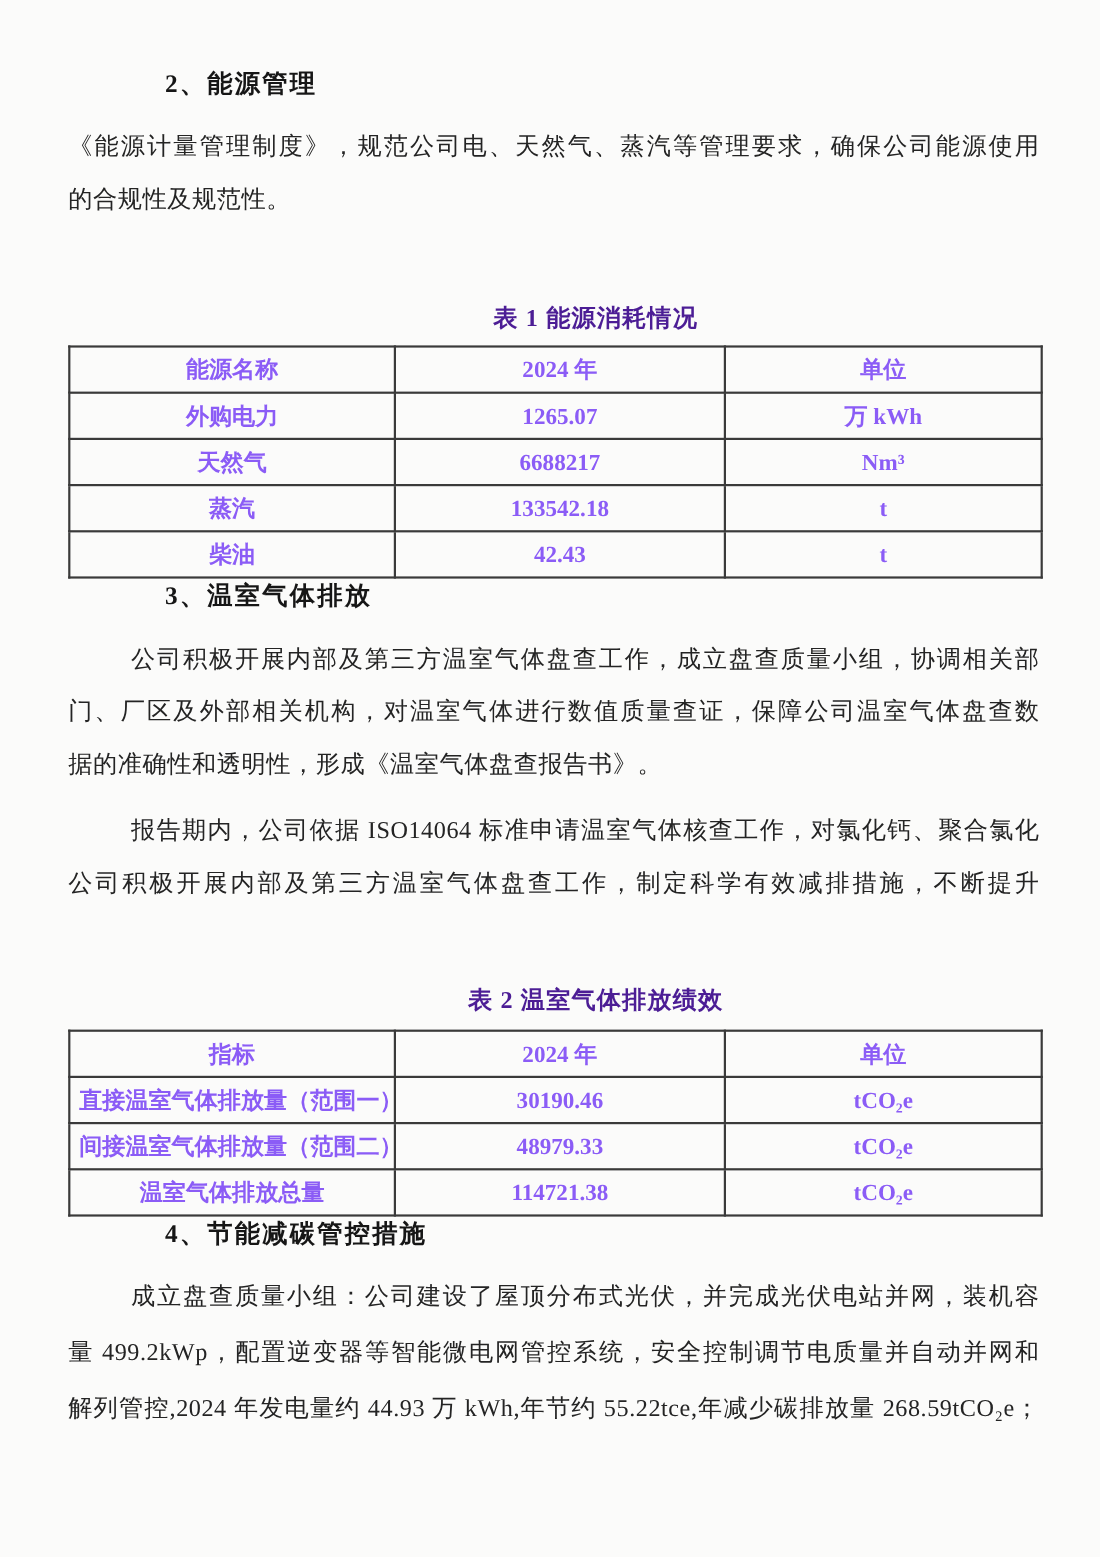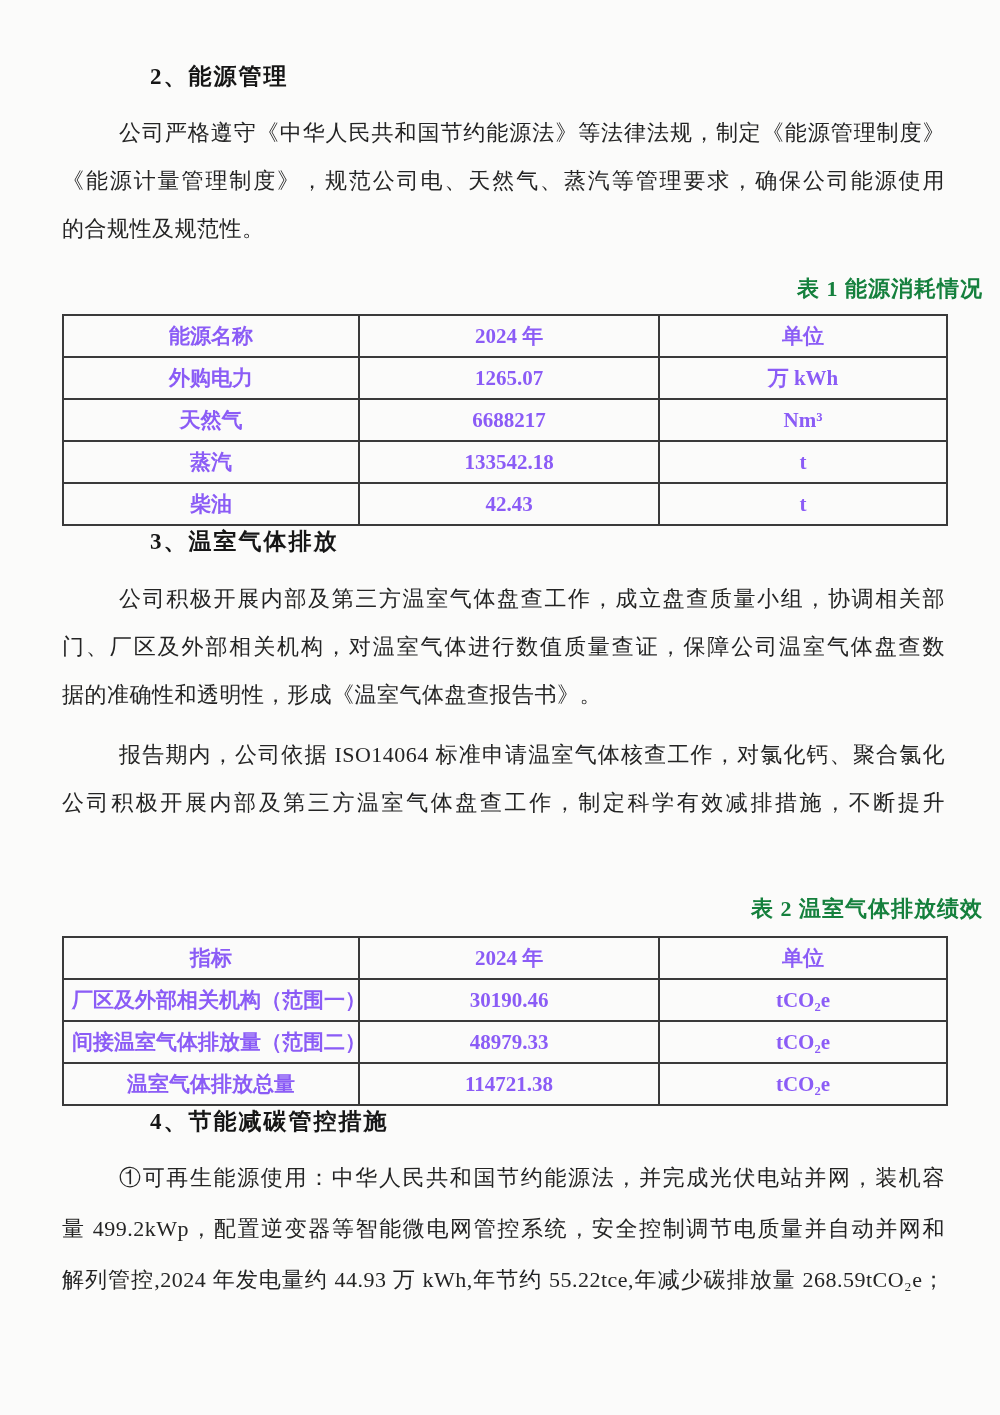--- a/index.html
+++ b/index.html
@@ -30,26 +30,26 @@
   .line {
     display:block;
     height:48px; line-height:48px;
     overflow:visible;
   }
   .lh51 .line { height:51px; line-height:51px; }
   .full { text-align:justify; text-align-last:justify; }
   .indent { padding-left:57px; }
   .tbl-title {
     left:100px; width:883px;
-    text-align:right;
+    text-align:center;
     font-weight:bold;
     font-size:22px;
     letter-spacing:1px;
     line-height:30px;
-    color:#15803d;
+    color:#4c1d95;
   }
   table.doc {
     left:62px;
     border-collapse:collapse;
     table-layout:fixed;
     width:884px;
     font-size:21px;
     color:#8b5cf6;
     font-weight:bold;
   }
@@ -63,21 +63,20 @@
     white-space:nowrap;
   }
   table.doc td.tl { text-align:left; padding-left:8px; }
 </style>
 </head>
 <body>
 
 <div class="abs heading" style="top:62px">2、能源管理</div>
 
 <div class="abs para" style="top:109px">
-  <span class="line full indent">公司严格遵守《中华人民共和国节约能源法》等法律法规，制定《能源管理制度》</span>
   <span class="line full">《能源计量管理制度》，规范公司电、天然气、蒸汽等管理要求，确保公司能源使用</span>
   <span class="line">的合规性及规范性。</span>
 </div>
 
 <div class="abs tbl-title" style="top:274px">表 1 能源消耗情况</div>
 
 <table class="abs doc" style="top:314px">
   <colgroup>
       <col style="width:296px">
       <col style="width:300px">
@@ -133,36 +132,36 @@
       <col style="width:300px">
       <col style="width:288px">
     </colgroup>
   <tbody>
     <tr>
       <td>指标</td>
       <td>2024 年</td>
       <td>单位</td>
     </tr>
     <tr>
-      <td class="tl">厂区及外部相关机构（范围一）</td>
+      <td class="tl">直接温室气体排放量（范围一）</td>
       <td>30190.46</td>
       <td>tCO₂e</td>
     </tr>
     <tr>
       <td class="tl">间接温室气体排放量（范围二）</td>
       <td>48979.33</td>
       <td>tCO₂e</td>
     </tr>
     <tr>
       <td>温室气体排放总量</td>
       <td>114721.38</td>
       <td>tCO₂e</td>
     </tr>
   </tbody>
 </table>
 
 <div class="abs heading" style="top:1107px">4、节能减碳管控措施</div>
 
 <div class="abs para lh51" style="top:1152px">
-  <span class="line full indent">①可再生能源使用：中华人民共和国节约能源法，并完成光伏电站并网，装机容</span>
+  <span class="line full indent">成立盘查质量小组：公司建设了屋顶分布式光伏，并完成光伏电站并网，装机容</span>
   <span class="line full">量 499.2kWp，配置逆变器等智能微电网管控系统，安全控制调节电质量并自动并网和</span>
   <span class="line full">解列管控,2024 年发电量约 44.93 万 kWh,年节约 55.22tce,年减少碳排放量 268.59tCO₂e；</span>
 </div>
 
 </body></html>

